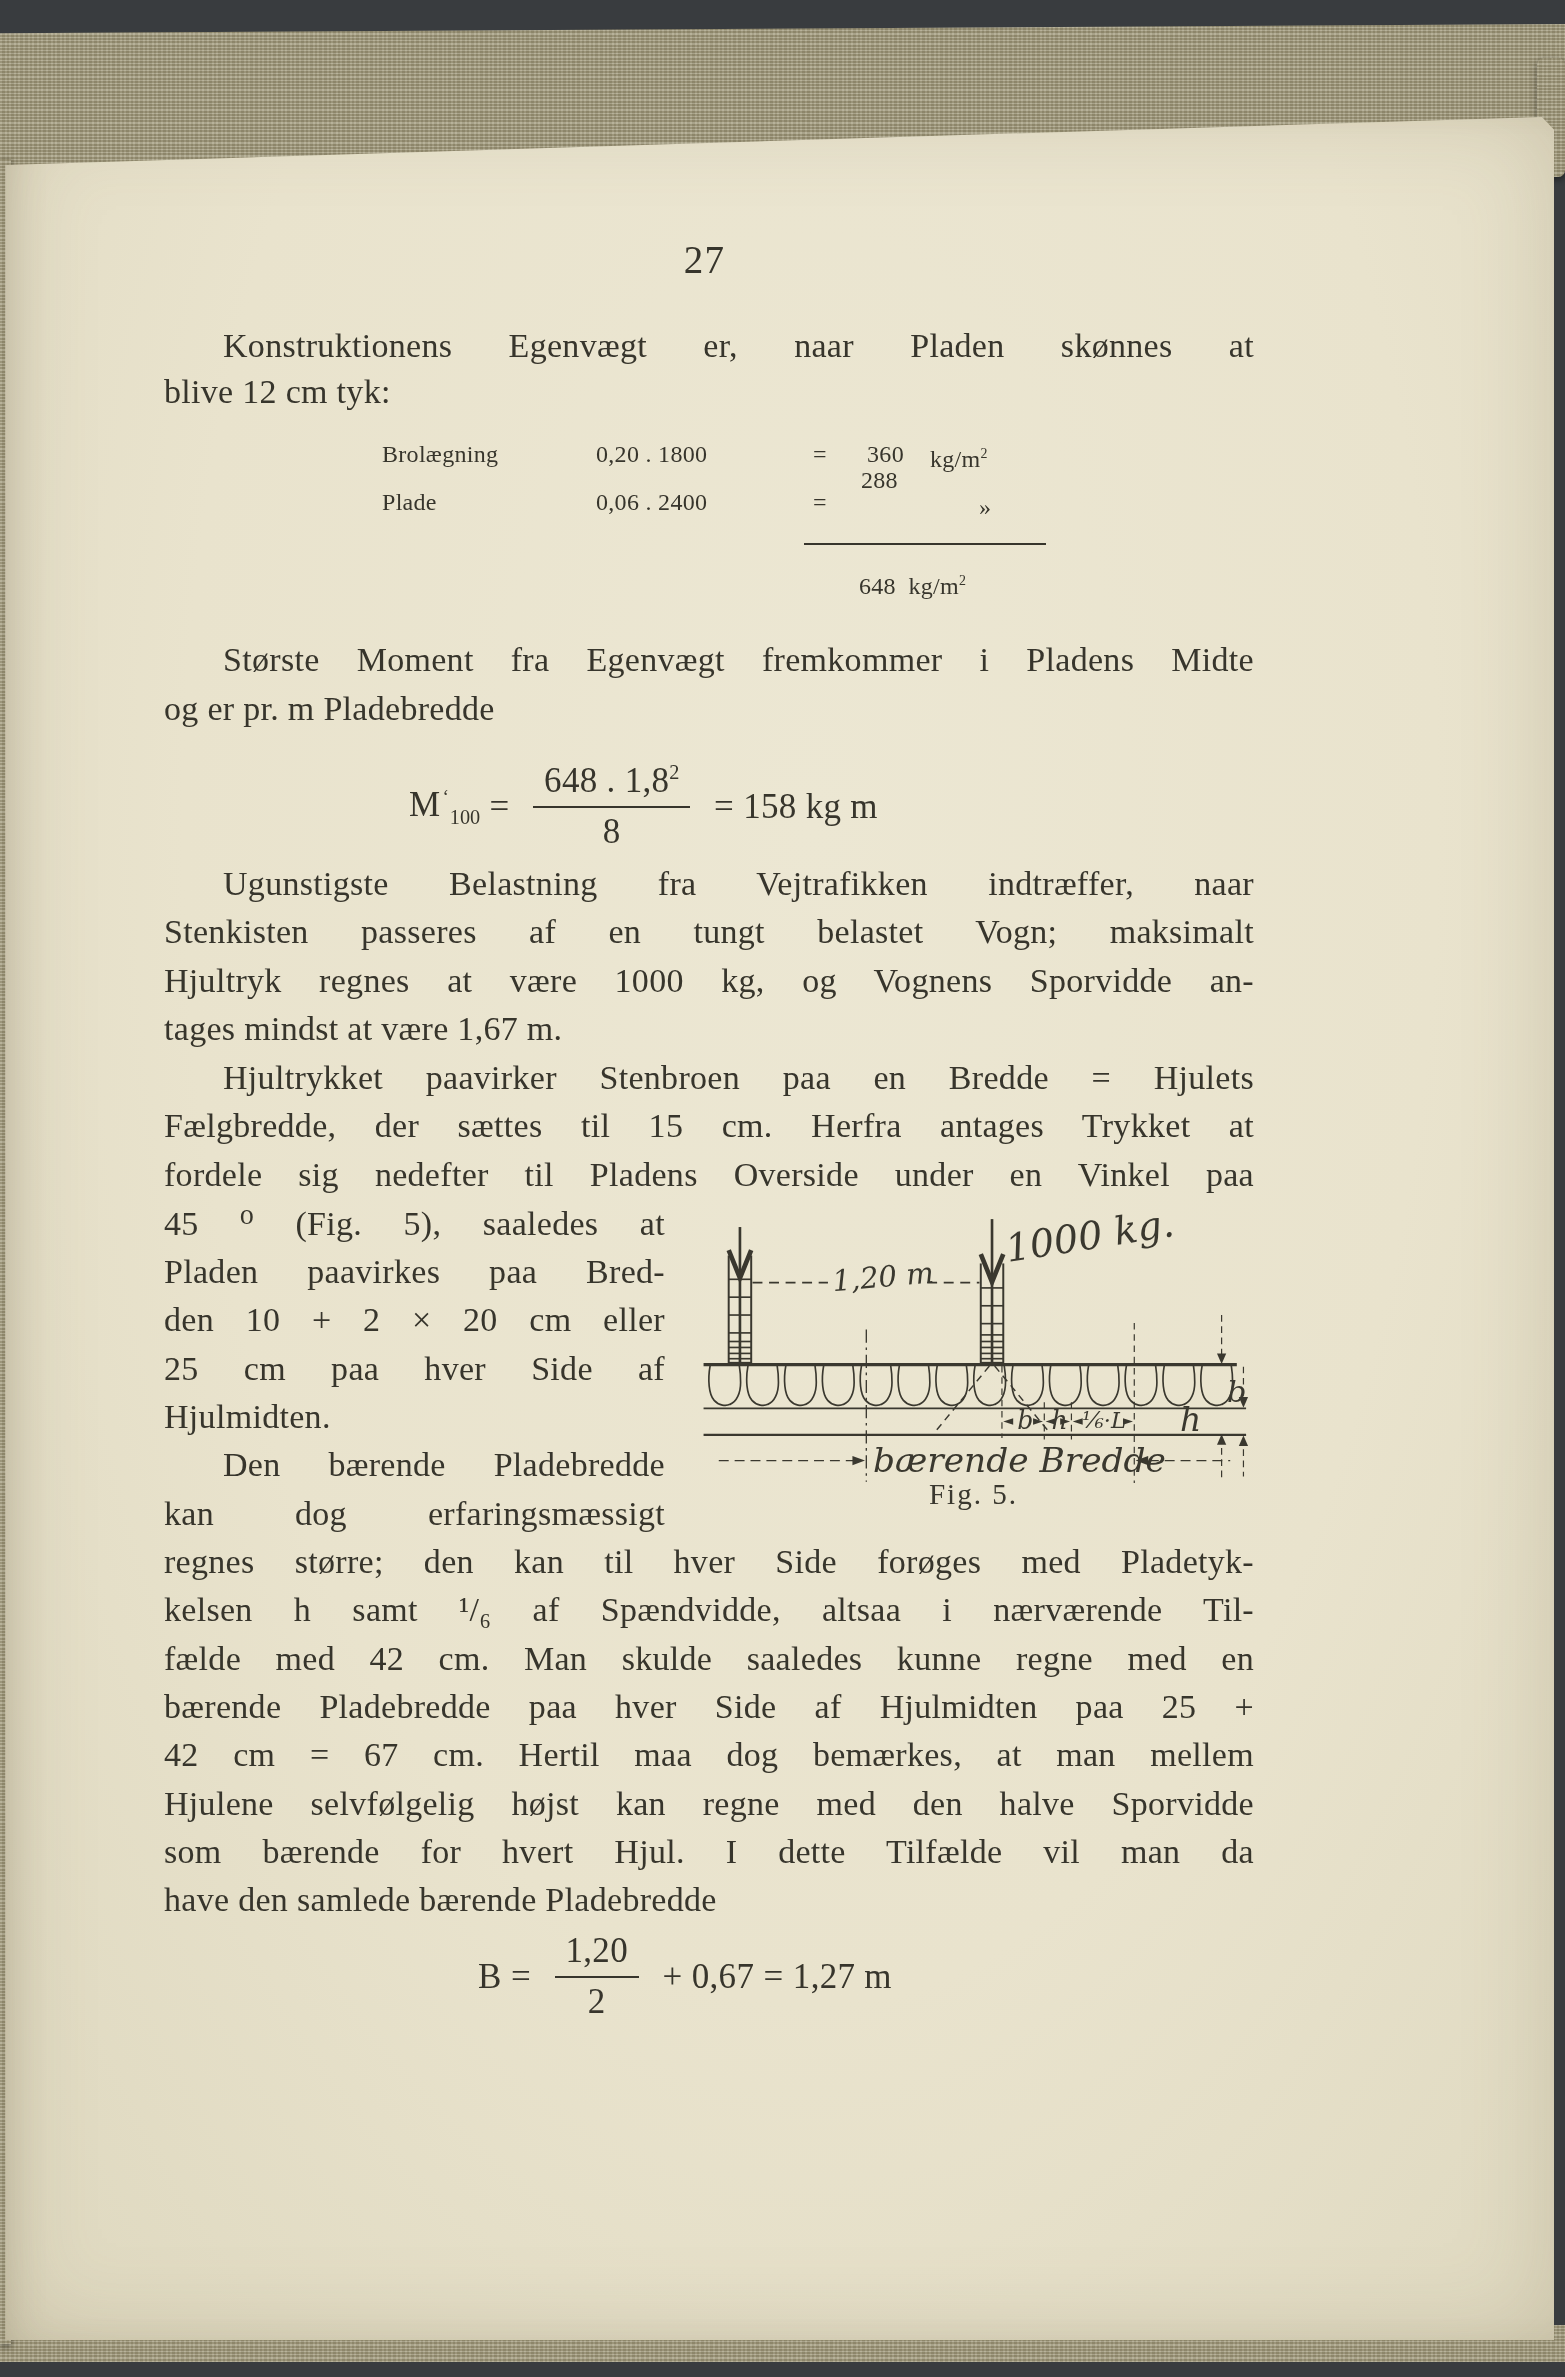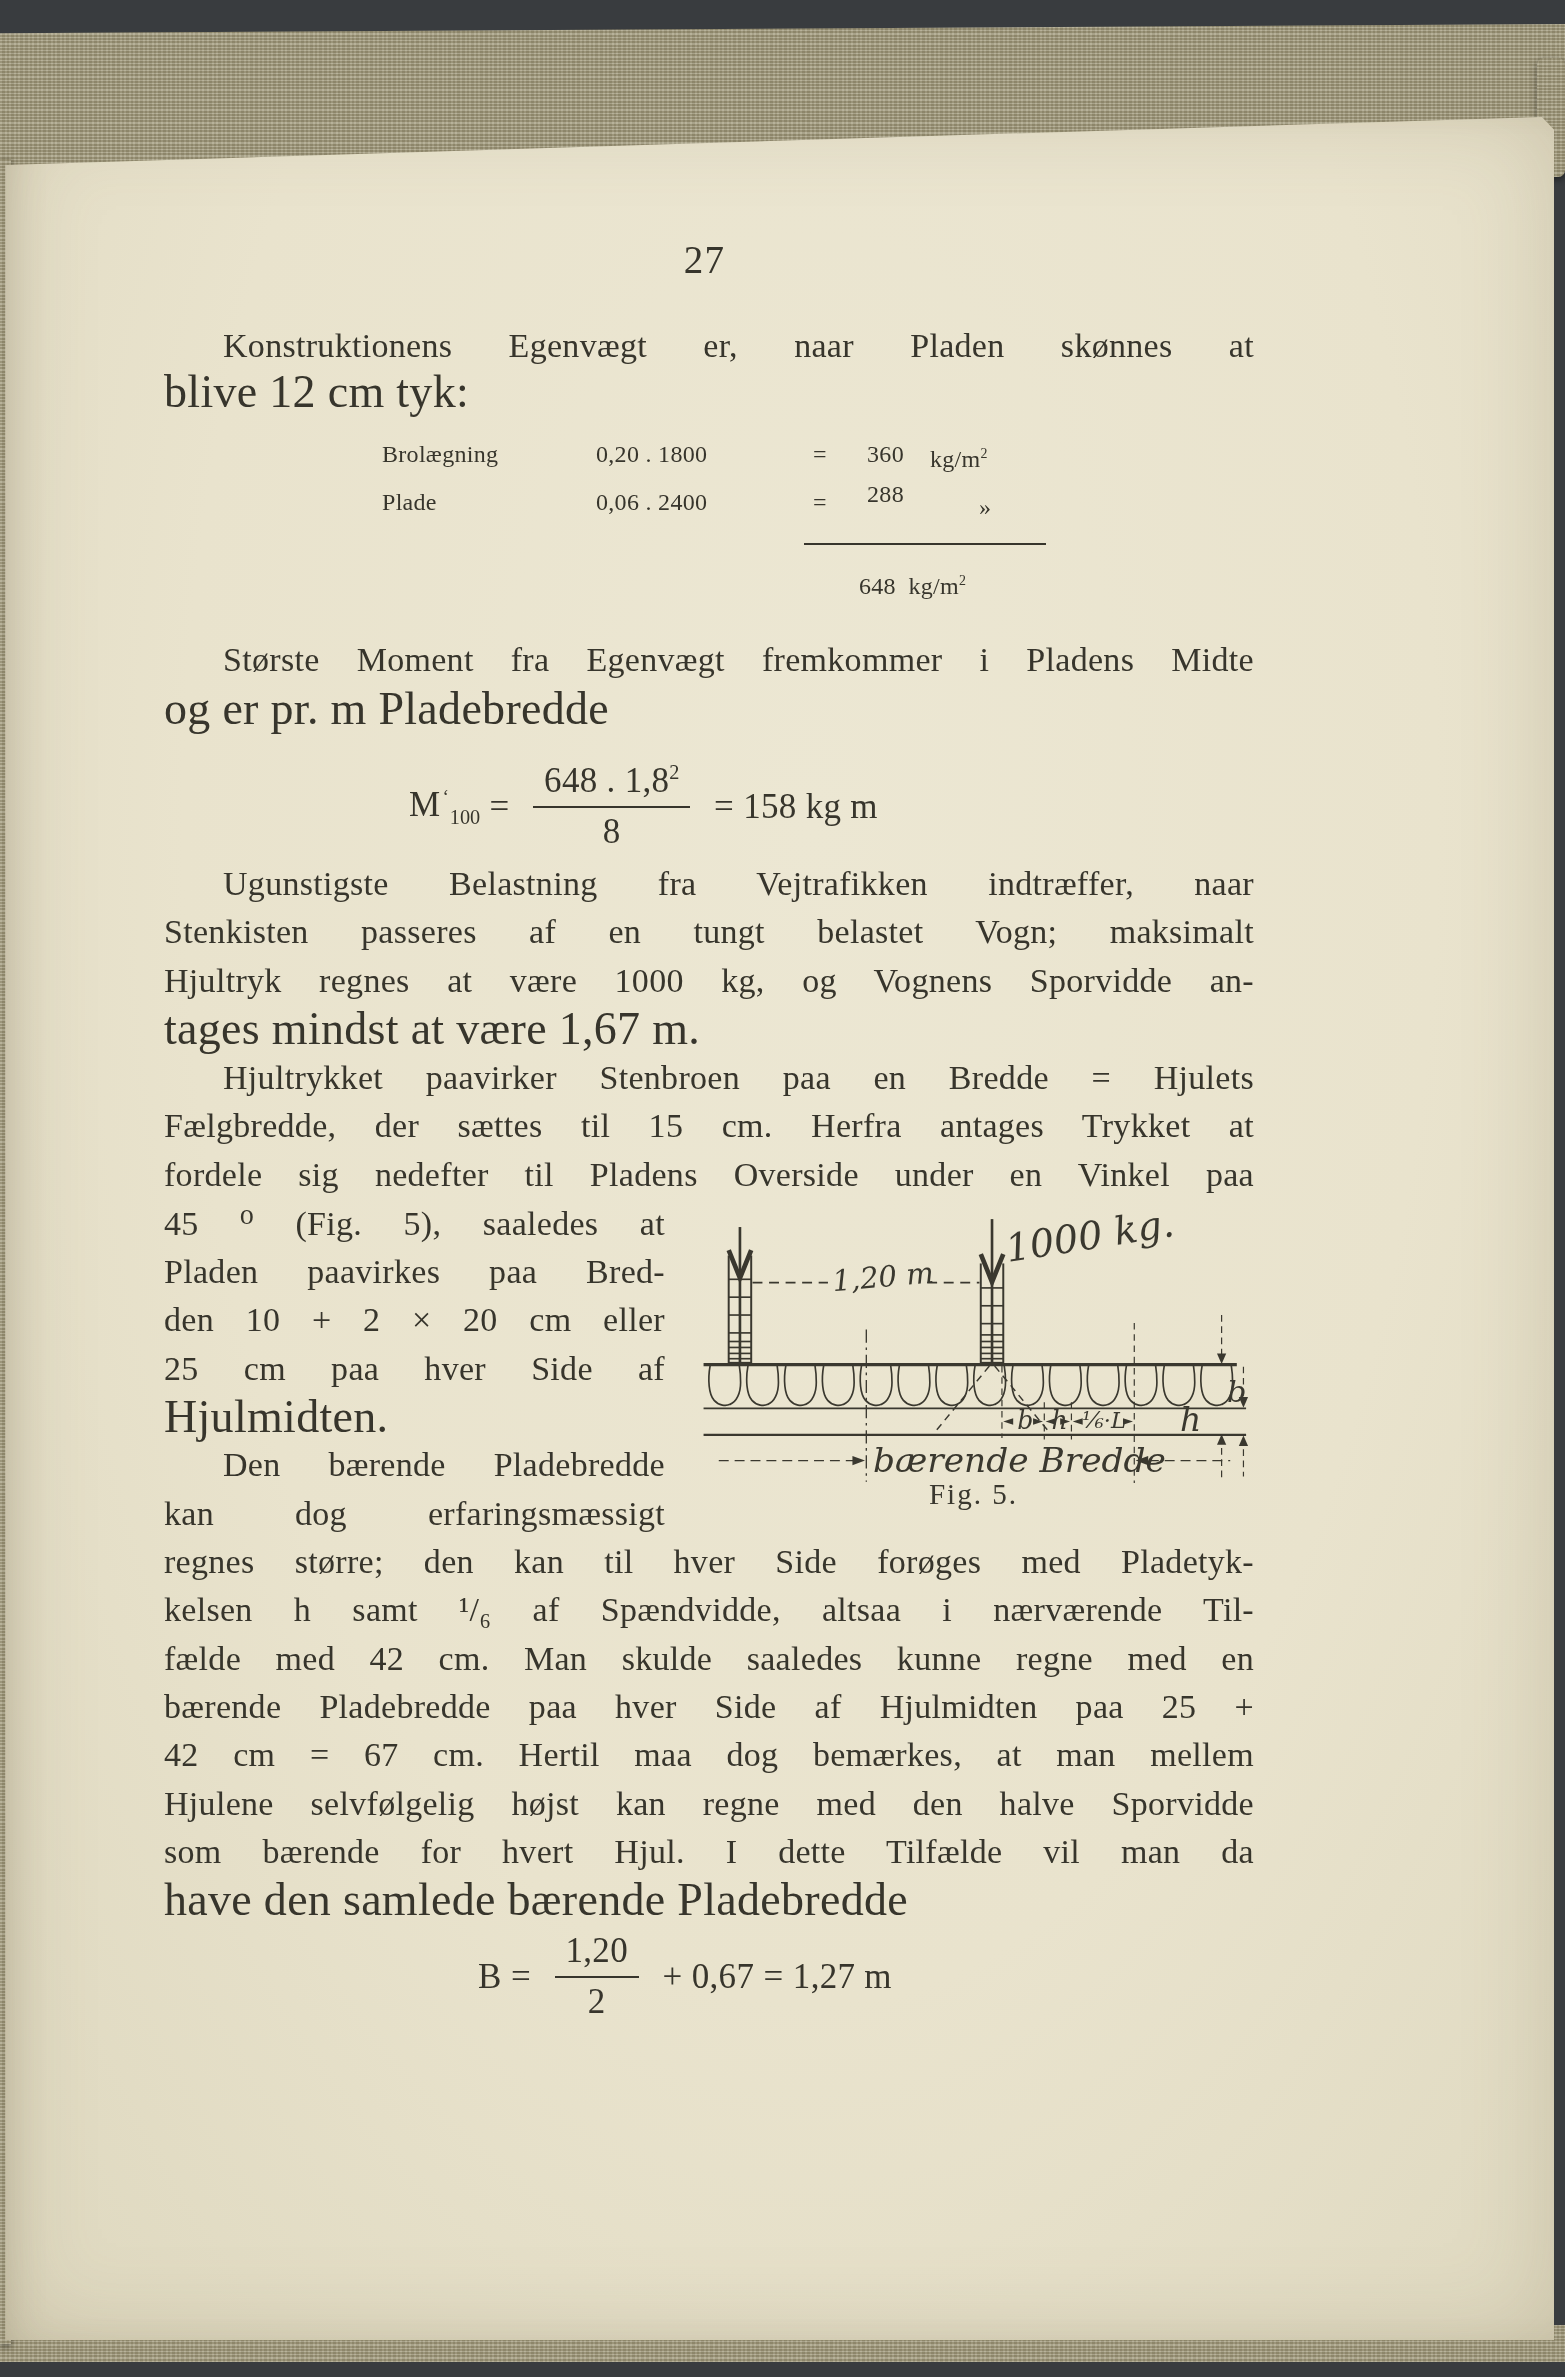--- a/index.html
+++ b/index.html
@@ -28,21 +28,21 @@
   #cloth-corner{left:1537px;top:58px;width:28px;height:119px;border-radius:6.6px;}
 
   #page{
     position:absolute;left:5.3px;top:113px;width:1549px;height:2227px;
     background:radial-gradient(ellipse at 52% 32%, #ece7d3 0%, #e9e3cd 55%, #ded8bf 100%);
     clip-path:polygon(0 52px, 99.2% 4px, 100% 17px, 100% 100%, 0 100%);
     box-shadow:inset 0 0 93px rgba(118,106,74,.22), inset 20px 0 46px -26.5px rgba(90,80,55,.30);
   }
 
   .abs{position:absolute;}
-  .bl{position:absolute;font-size:46px;line-height:40px;letter-spacing:0.3px;white-space:pre;}
+  .bl{position:absolute;font-size:34px;line-height:40px;letter-spacing:0.3px;white-space:pre;}
   .bj{position:absolute;font-size:34px;line-height:40px;letter-spacing:0.3px;
       text-align:justify;text-align-last:justify;}
   .cell{position:absolute;font-size:24px;line-height:40px;letter-spacing:0.3px;white-space:pre;}
   sup{font-size:58%;vertical-align:super;letter-spacing:0;}
   sub{font-size:58%;letter-spacing:0;}
   .prime{font-size:55%;vertical-align:super;margin:0 0.7px 0 2px;}
 
   #page-number{position:absolute;left:655px;top:237px;width:99px;text-align:center;
       font-size:39px;letter-spacing:1.3px;}
 
@@ -74,21 +74,21 @@
 <div>
   <span class="cell" style="left:382px;top:434px">Brolægning</span>
   <span class="cell" style="left:596px;top:434px">0,20 . 1800</span>
   <span class="cell" style="left:813px;top:434px">=</span>
   <span class="cell" style="left:861px;top:434px;width:49px;text-align:center">360</span>
   <span class="cell" style="left:930px;top:434px"><span>kg/m</span><sup>2</sup></span>
 
   <span class="cell" style="left:382px;top:482px">Plade</span>
   <span class="cell" style="left:596px;top:482px">0,06 . 2400</span>
   <span class="cell" style="left:813px;top:482px">=</span>
-  <span class="cell" style="left:861px;top:474px;width:49px;text-align:center">288</span>
+  <span class="cell" style="left:861px;top:460px;width:49px;text-align:left">288</span>
   <span class="cell" style="left:979px;top:482px"><span>»</span><sup></sup></span>
 
   <div class="rule" style="left:804px;top:543px;width:242px"></div>
 
   <span class="cell" style="left:859px;top:561px"><span>648</span>&nbsp;&nbsp;<span>kg/m</span><sup>2</sup></span>
 </div>
 
 <div class="bj" style="left:223px;top:640px;width:1031px">Største Moment fra Egenvægt fremkommer i Pladens Midte</div>
 <div class="bl" style="left:164px;top:689px">og er pr. m Pladebredde</div>
 

